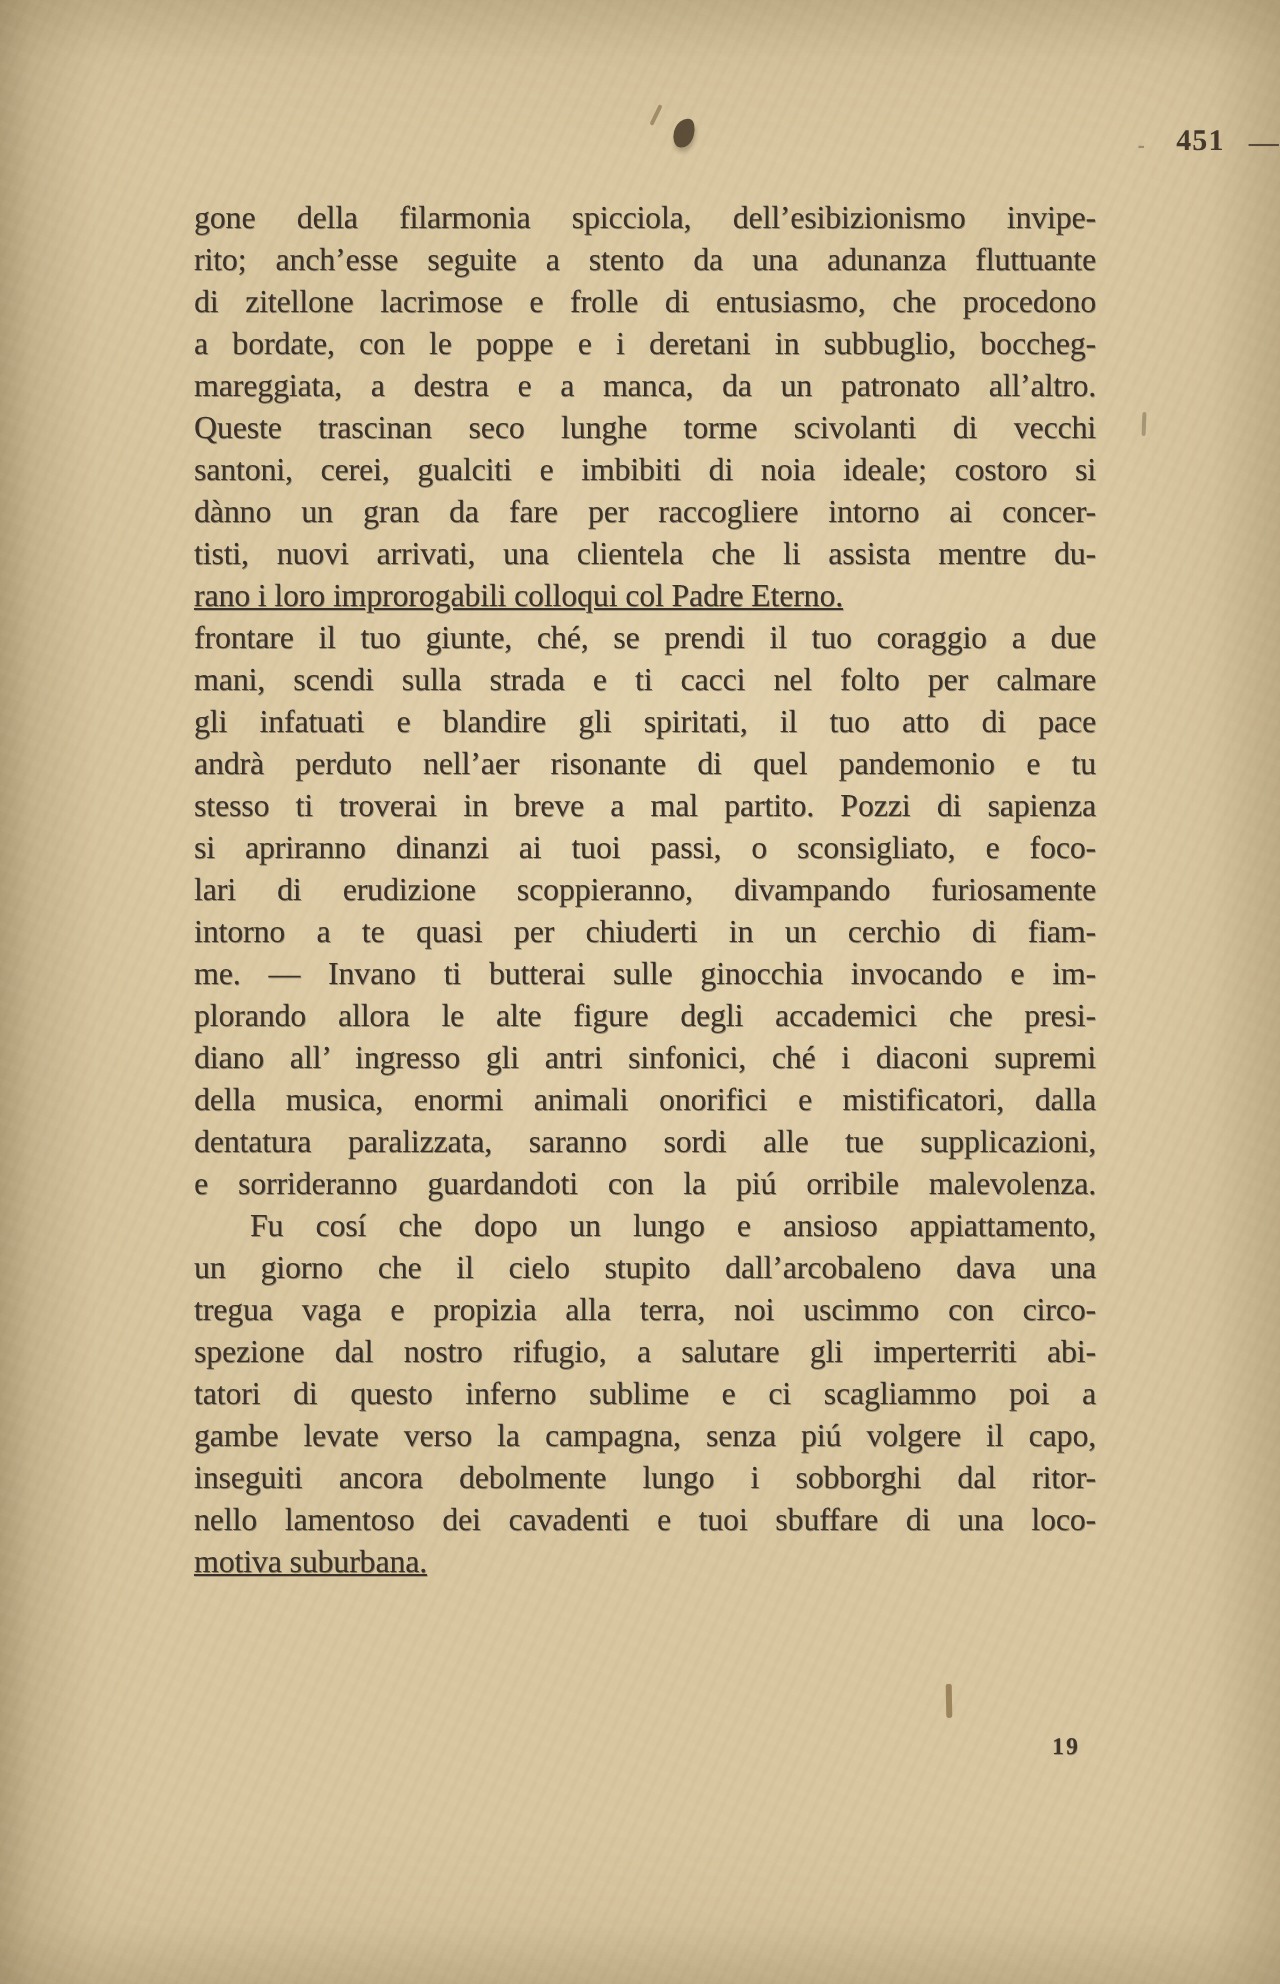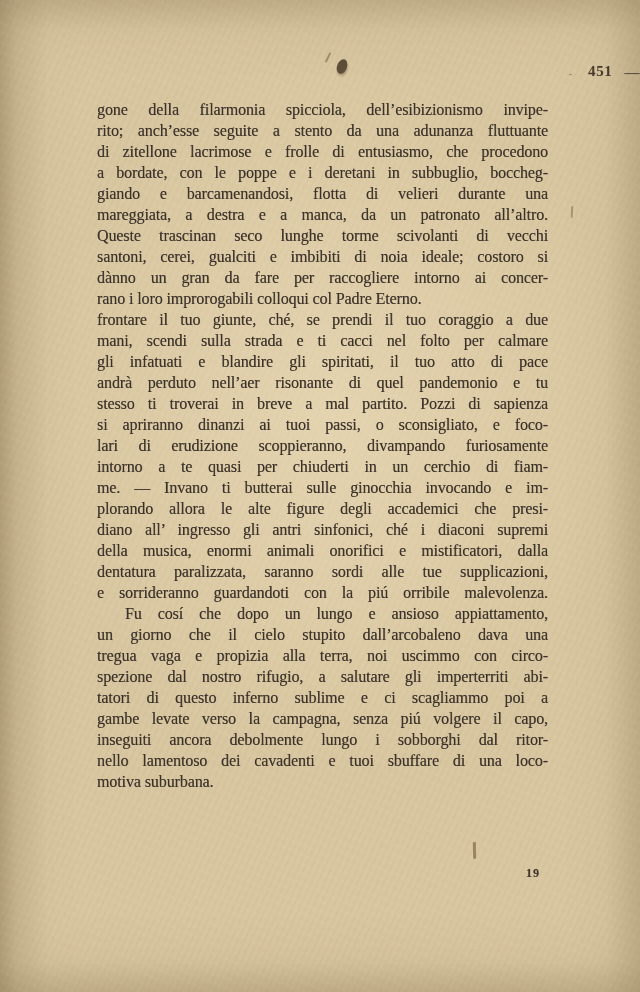--- a/index.html
+++ b/index.html
@@ -79,21 +79,21 @@
   }
   .paragraph { margin: 0; }
   .paragraph.spaced { }
   .line {
     height: 21px;
     text-align: justify;
     text-align-last: justify;
     white-space: normal;
   }
   .line.indent { text-indent: 28px; }
-  .line.last { text-align-last: left; }
+  .line.last { text-align-last: left; text-decoration: underline; }
 
   
   .signature-number {
     position: absolute;
     left: 526px; top: 866px;
     font-size: 12px;
     font-weight: bold;
     letter-spacing: 1px;
     color: #40352a;
     text-shadow: 0.3px 0.3px 0 rgba(64,53,42,0.4);
@@ -127,25 +127,25 @@
   </div>
   <div class="ink-hairline"></div>
   <div class="ink-blot"></div>
 
   <div class="text-block" id="text-block">
       <div class="paragraph">
         <div class="line">gone della filarmonia spicciola, dell’esibizionismo invipe-</div>
         <div class="line">rito; anch’esse seguite a stento da una adunanza fluttuante</div>
         <div class="line">di zitellone lacrimose e frolle di entusiasmo, che procedono</div>
         <div class="line">a bordate, con le poppe e i deretani in subbuglio, boccheg-</div>
-        <div class="line">giando e barcamenandosi, flotta di velieri durante una</div>
         <div class="line">mareggiata, a destra e a manca, da un patronato all’altro.</div>
         <div class="line">Queste trascinan seco lunghe torme scivolanti di vecchi</div>
         <div class="line">santoni, cerei, gualciti e imbibiti di noia ideale; costoro si</div>
         <div class="line">dànno un gran da fare per raccogliere intorno ai concer-</div>
+        <div class="line">tisti, nuovi arrivati, una clientela che li assista mentre du-</div>
         <div class="line last">rano i loro improrogabili colloqui col Padre Eterno.</div>
       </div>
       <div class="paragraph">
         <div class="line">frontare il tuo giunte, ché, se prendi il tuo coraggio a due</div>
         <div class="line">mani, scendi sulla strada e ti cacci nel folto per calmare</div>
         <div class="line">gli infatuati e blandire gli spiritati, il tuo atto di pace</div>
         <div class="line">andrà perduto nell’aer risonante di quel pandemonio e tu</div>
         <div class="line">stesso ti troverai in breve a mal partito. Pozzi di sapienza</div>
         <div class="line">si apriranno dinanzi ai tuoi passi, o sconsigliato, e foco-</div>
         <div class="line">lari di erudizione scoppieranno, divampando furiosamente</div>

